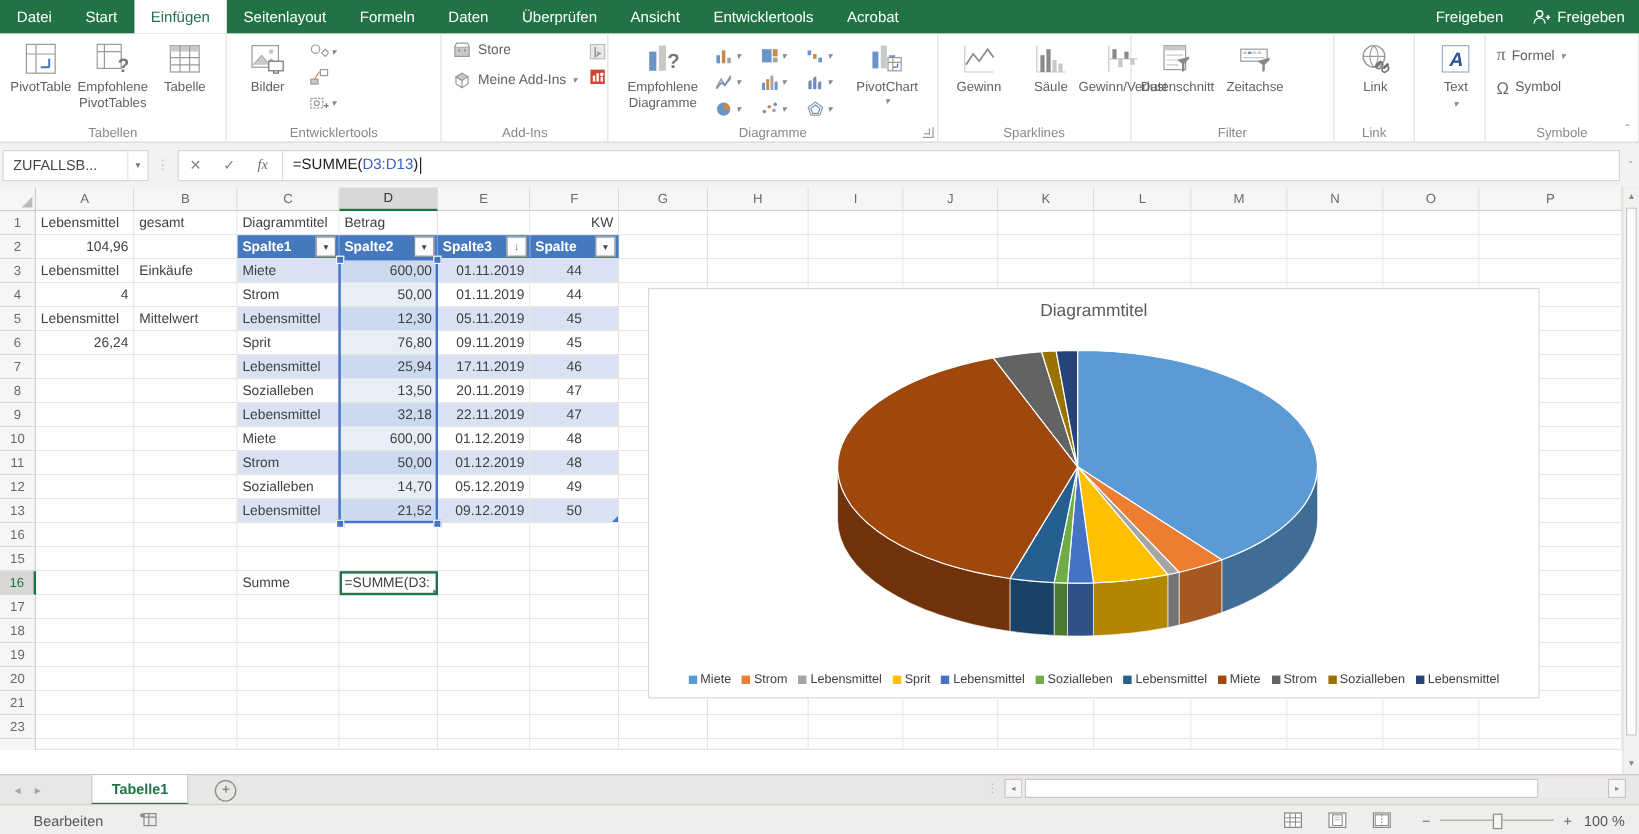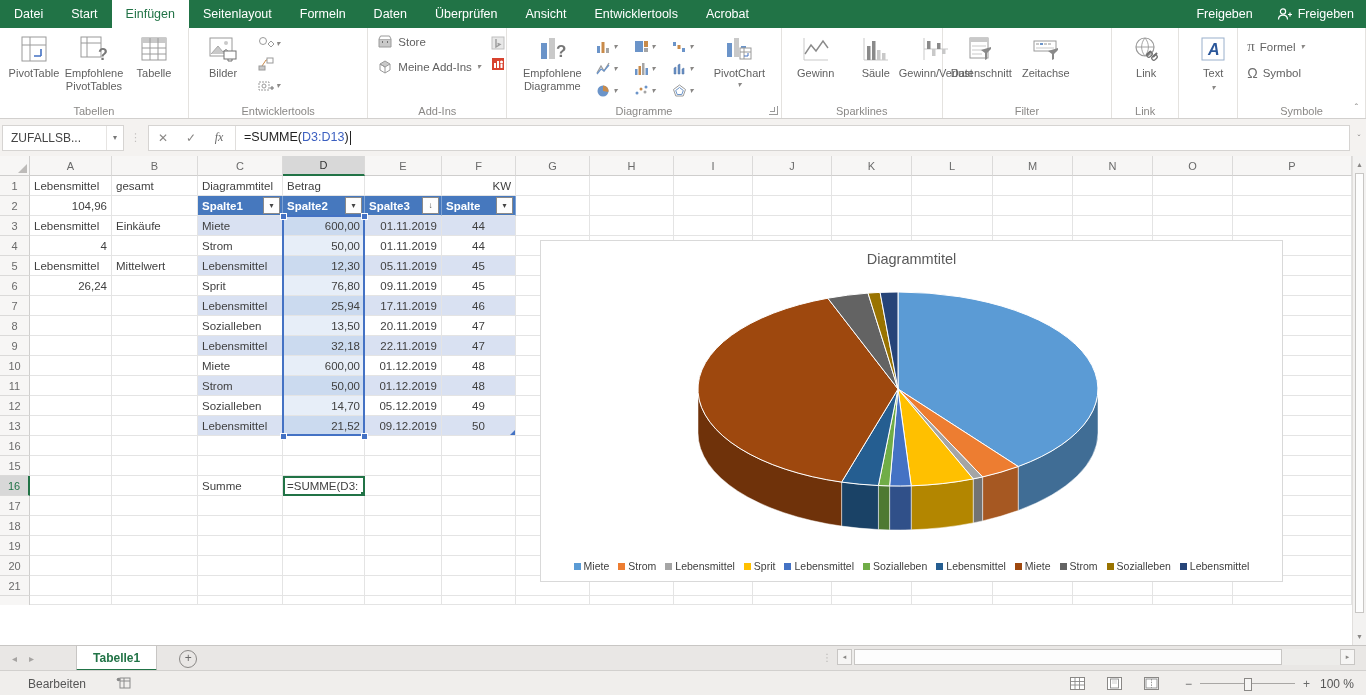--- a/index.html
+++ b/index.html
@@ -904,20 +904,39 @@
         <div class="cell" style="width: 84px;"></div>
         <div class="cell" style="width: 79px;"></div>
         <div class="cell" style="width: 79px;"></div>
         <div class="cell" style="width: 80px;"></div>
         <div class="cell" style="width: 81px;"></div>
         <div class="cell" style="width: 80px;"></div>
         <div class="cell" style="width: 80px;"></div>
         <div class="cell" style="width: 80px;"></div>
         <div class="cell" style="width: 119px;"></div>
       </div>
+      <div class="grow">
+        <div class="rowhdr">23</div>
+        <div class="cell" style="width: 82px;"></div>
+        <div class="cell" style="width: 86px;"></div>
+        <div class="cell" style="width: 85px;"></div>
+        <div class="cell" style="width: 82px;"></div>
+        <div class="cell" style="width: 77px;"></div>
+        <div class="cell" style="width: 74px;"></div>
+        <div class="cell" style="width: 74px;"></div>
+        <div class="cell" style="width: 84px;"></div>
+        <div class="cell" style="width: 79px;"></div>
+        <div class="cell" style="width: 79px;"></div>
+        <div class="cell" style="width: 80px;"></div>
+        <div class="cell" style="width: 81px;"></div>
+        <div class="cell" style="width: 80px;"></div>
+        <div class="cell" style="width: 80px;"></div>
+        <div class="cell" style="width: 80px;"></div>
+        <div class="cell" style="width: 119px;"></div>
+      </div>
       <div class="grow" style="height: 9px; overflow: hidden;">
         <div class="rowhdr"></div>
         <div class="cell" style="width: 82px; height: 9px;"></div>
         <div class="cell" style="width: 86px; height: 9px;"></div>
         <div class="cell" style="width: 85px; height: 9px;"></div>
         <div class="cell" style="width: 82px; height: 9px;"></div>
         <div class="cell" style="width: 77px; height: 9px;"></div>
         <div class="cell" style="width: 74px; height: 9px;"></div>
         <div class="cell" style="width: 74px; height: 9px;"></div>
         <div class="cell" style="width: 84px; height: 9px;"></div>

